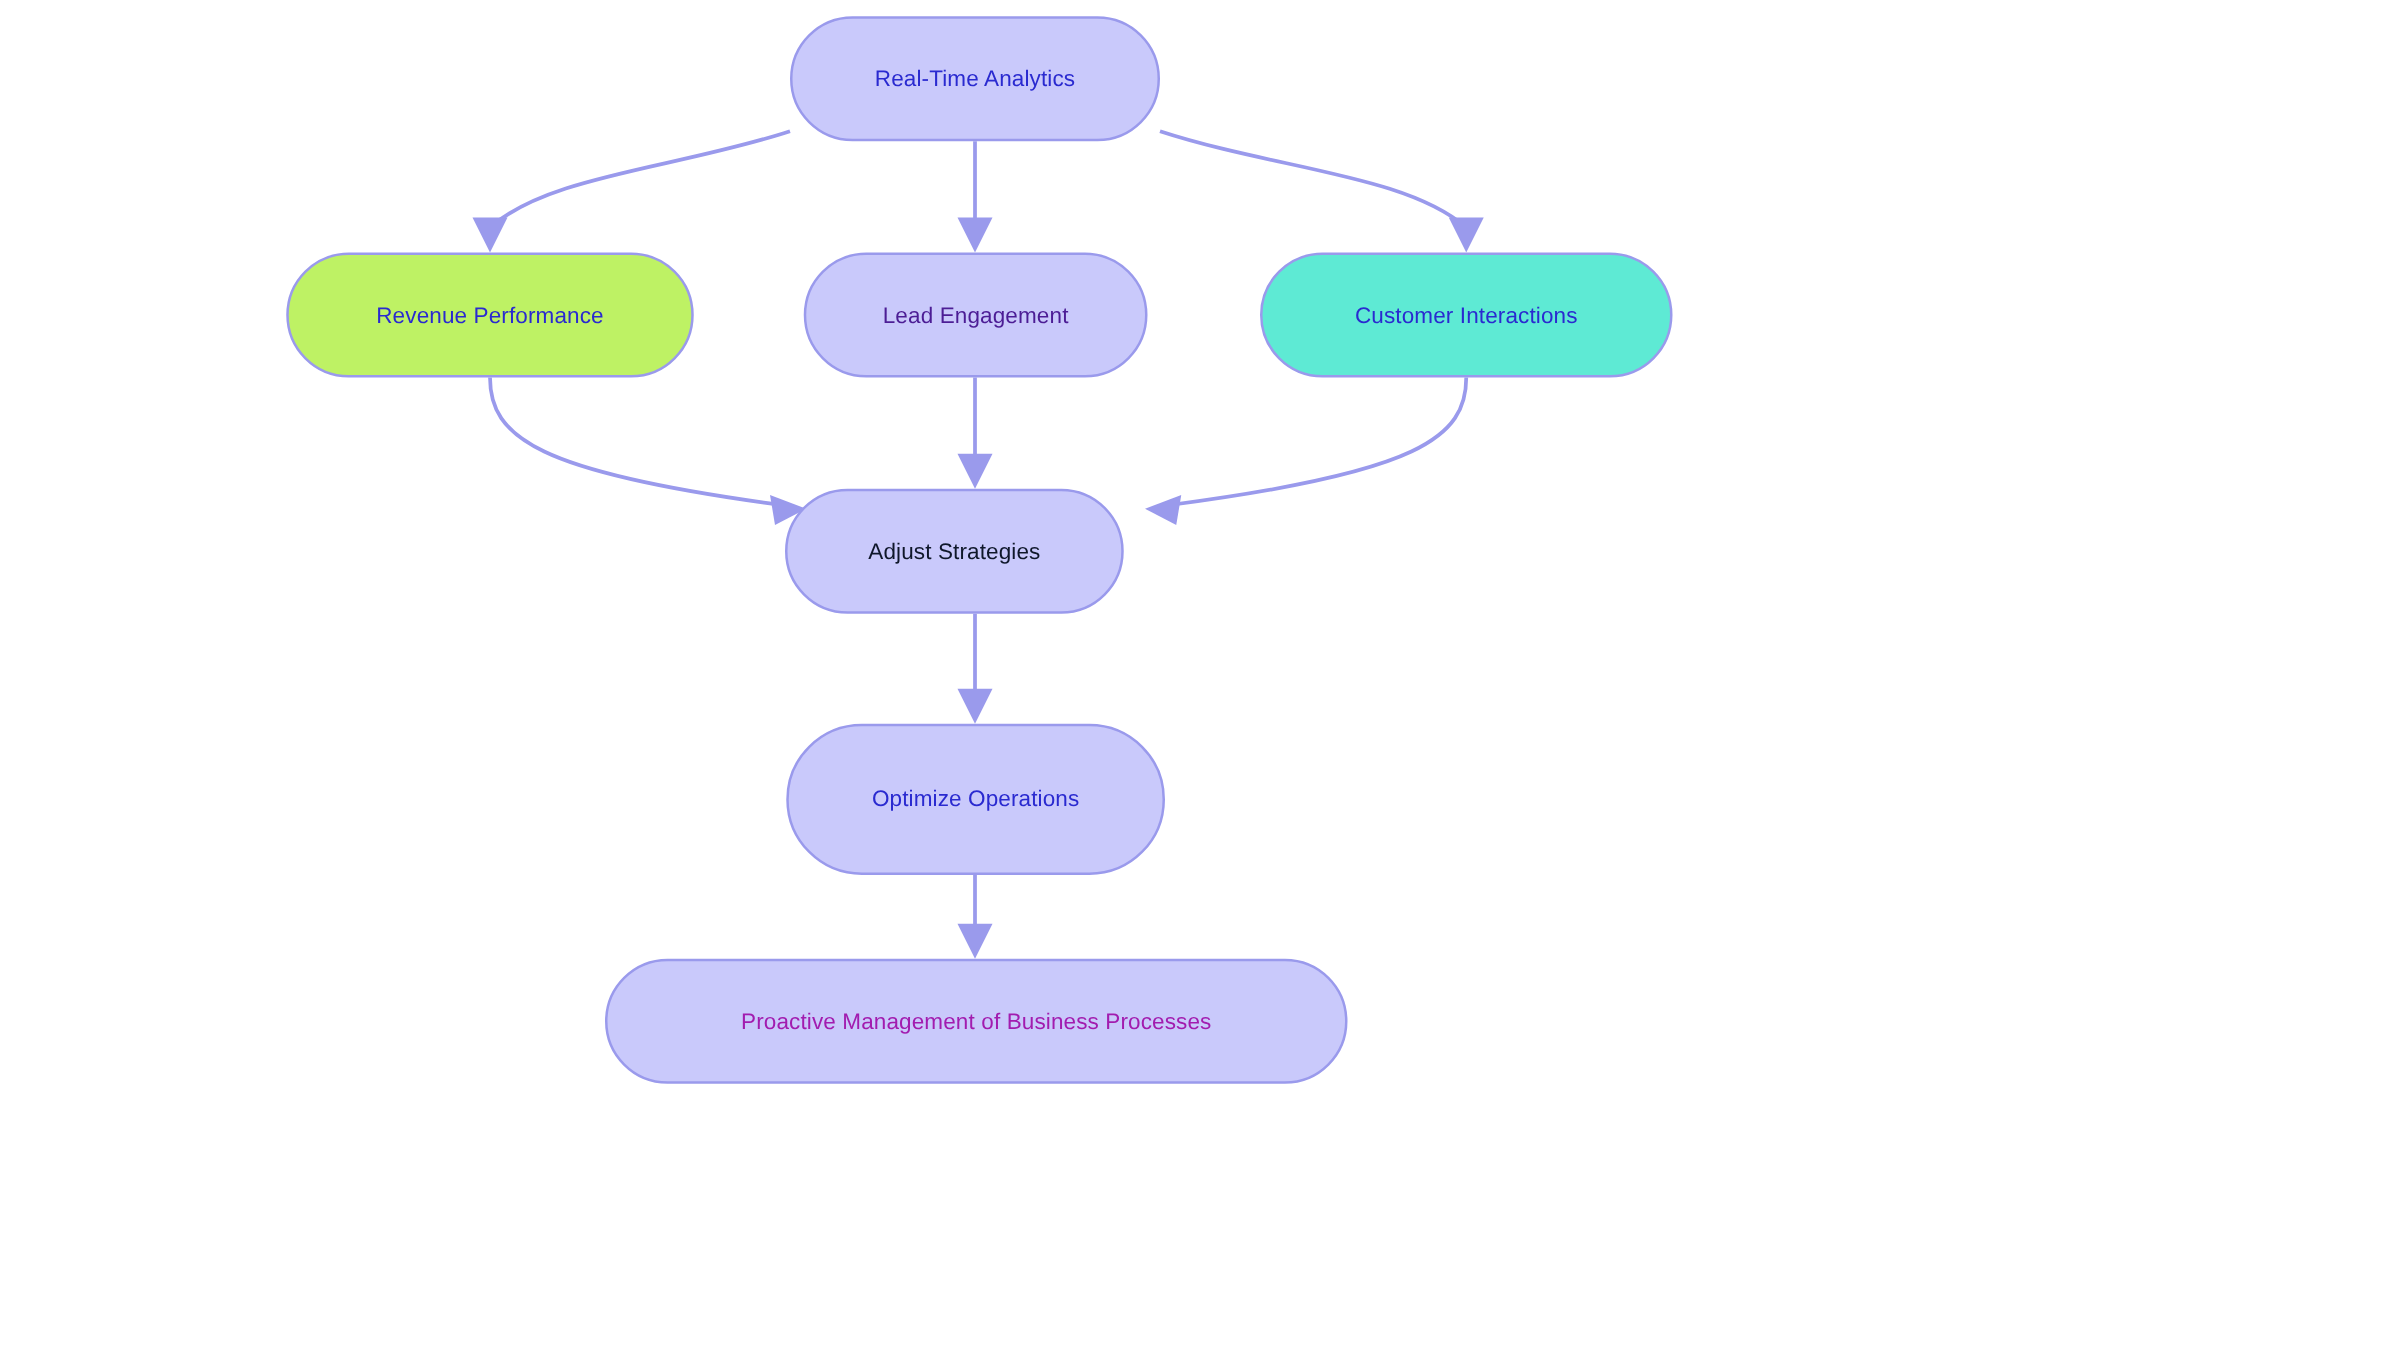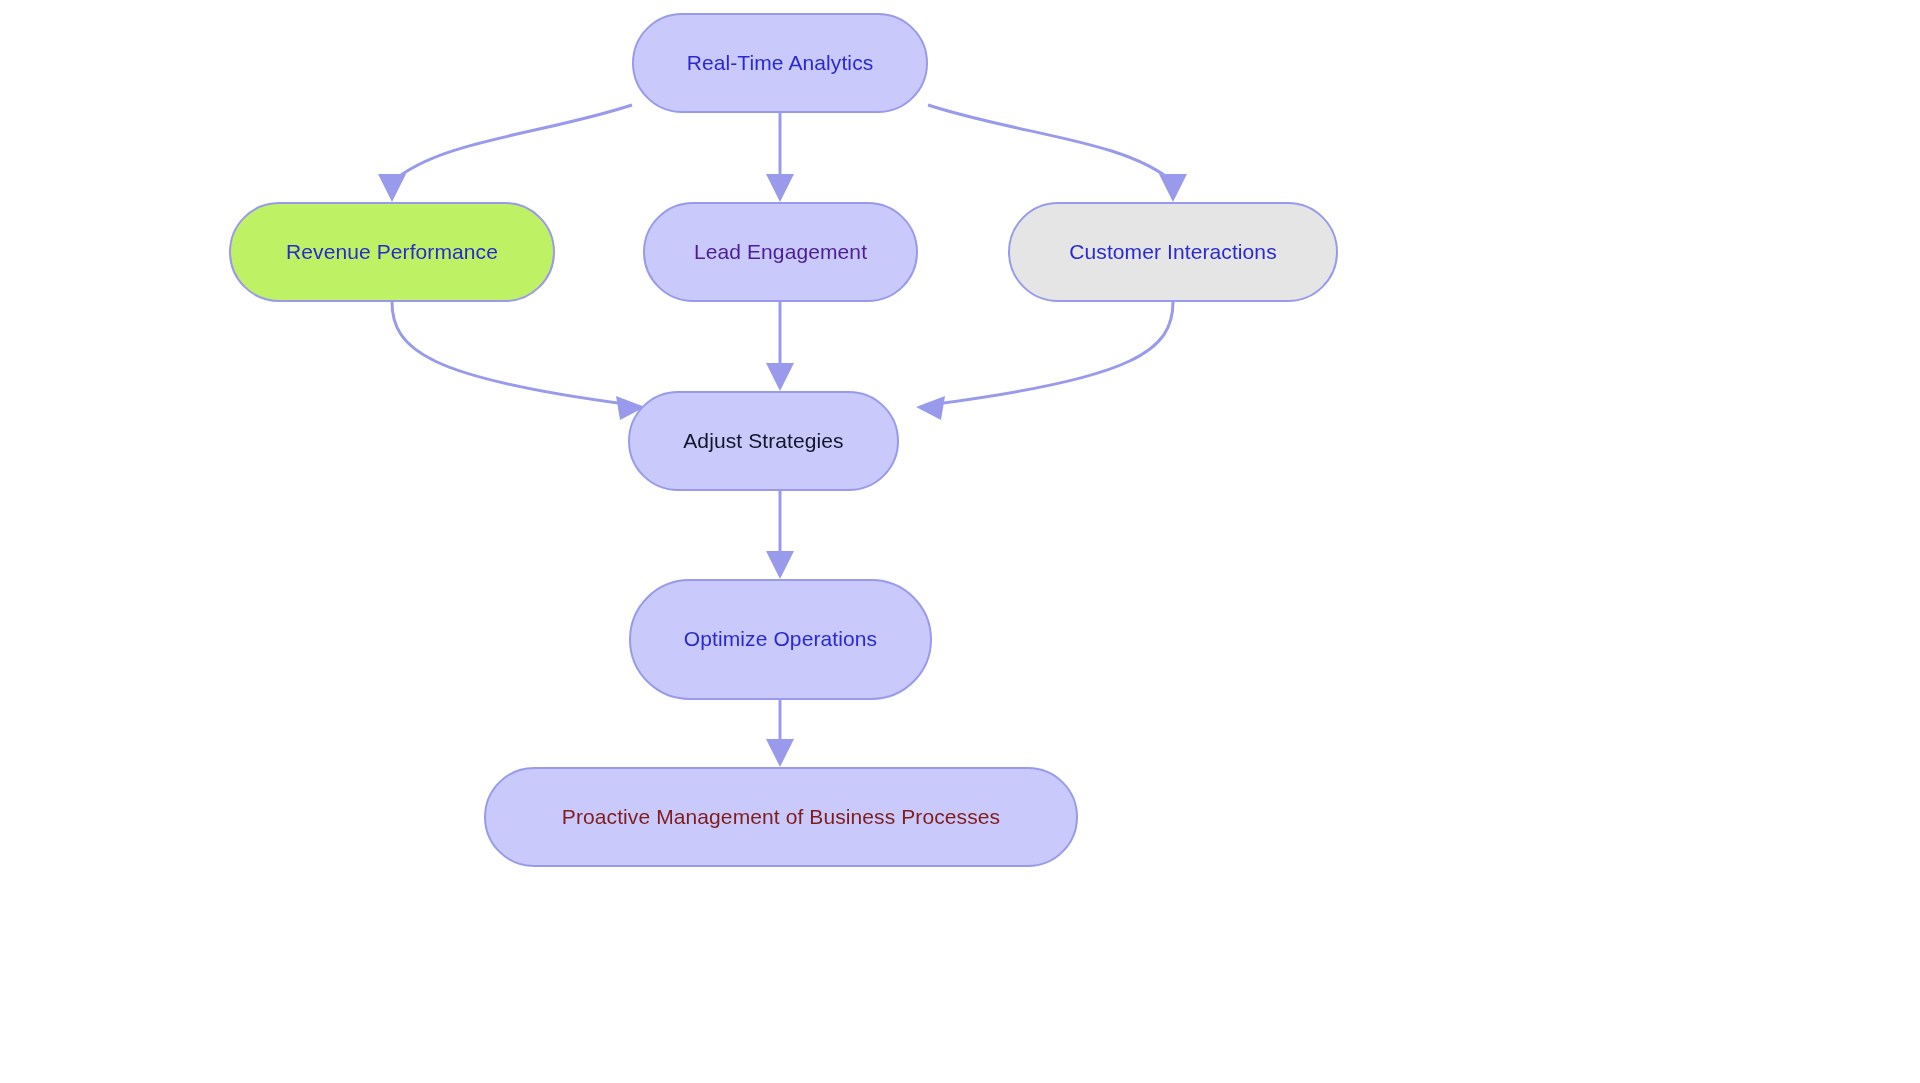--- a/index.html
+++ b/index.html
@@ -31,21 +31,21 @@
     position: absolute;
     box-sizing: border-box;
     background: #c9c9fb;
     border: 2px solid #9a9aec;
     border-radius: 999px;
     display: flex;
     align-items: center;
     justify-content: center;
     text-align: center;
     color: #2a2ad0;
-    font-size: 21px;
+    font-size: 18px;
     font-weight: 400;
     letter-spacing: 0.1px;
     line-height: 1.15;
     padding: 16px 26px;
     white-space: nowrap;
     z-index: 2;
   }
   .edge-path {
     fill: none;
     stroke: #9a9aec;
@@ -100,27 +100,27 @@
   <div id="node-layer">
       <div class="node" style="left: 632px; top: 13px; width: 296px; height: 100px; background: rgb(201, 201, 251); border-color: rgb(154, 154, 236); color: rgb(42, 42, 208);">
         <span>Real-Time Analytics</span>
       </div>
       <div class="node" style="left: 229px; top: 202px; width: 326px; height: 100px; background: #bef264; border-color: rgb(154, 154, 236); color: rgb(42, 42, 208);">
         <span>Revenue Performance</span>
       </div>
       <div class="node" style="left: 643px; top: 202px; width: 275px; height: 100px; background: rgb(201, 201, 251); border-color: rgb(154, 154, 236); color: #4c1d95;">
         <span>Lead Engagement</span>
       </div>
-      <div class="node" style="left: 1008px; top: 202px; width: 330px; height: 100px; background: #e5e5e5; border-color: rgb(154, 154, 236); color: rgb(42, 42, 208); text-align: center;">
+      <div class="node" style="left: 1008px; top: 202px; width: 330px; height: 100px; background: #5eead4; border-color: rgb(154, 154, 236); color: rgb(42, 42, 208); text-align: center;">
         <span>Customer Interactions</span>
       </div>
       <div class="node" style="left: 628px; top: 391px; width: 271px; height: 100px; background: rgb(201, 201, 251); border-color: rgb(154, 154, 236); color: #0f172a;">
         <span>Adjust Strategies</span>
       </div>
       <div class="node" style="left: 629px; top: 579px; width: 303px; height: 121px; background: rgb(201, 201, 251); border-color: rgb(154, 154, 236); color: rgb(42, 42, 208); align-items: center;">
         <span>Optimize Operations</span>
       </div>
-      <div class="node" style="left: 484px; top: 767px; width: 594px; height: 100px; background: rgb(201, 201, 251); border-color: rgb(154, 154, 236); color: #7f1d1d;">
+      <div class="node" style="left: 484px; top: 767px; width: 594px; height: 100px; background: rgb(201, 201, 251); border-color: rgb(154, 154, 236); color: #a21caf;">
         <span>Proactive Management of Business Processes</span>
       </div>
     </div>
 
 </div>
 
 </body></html>

